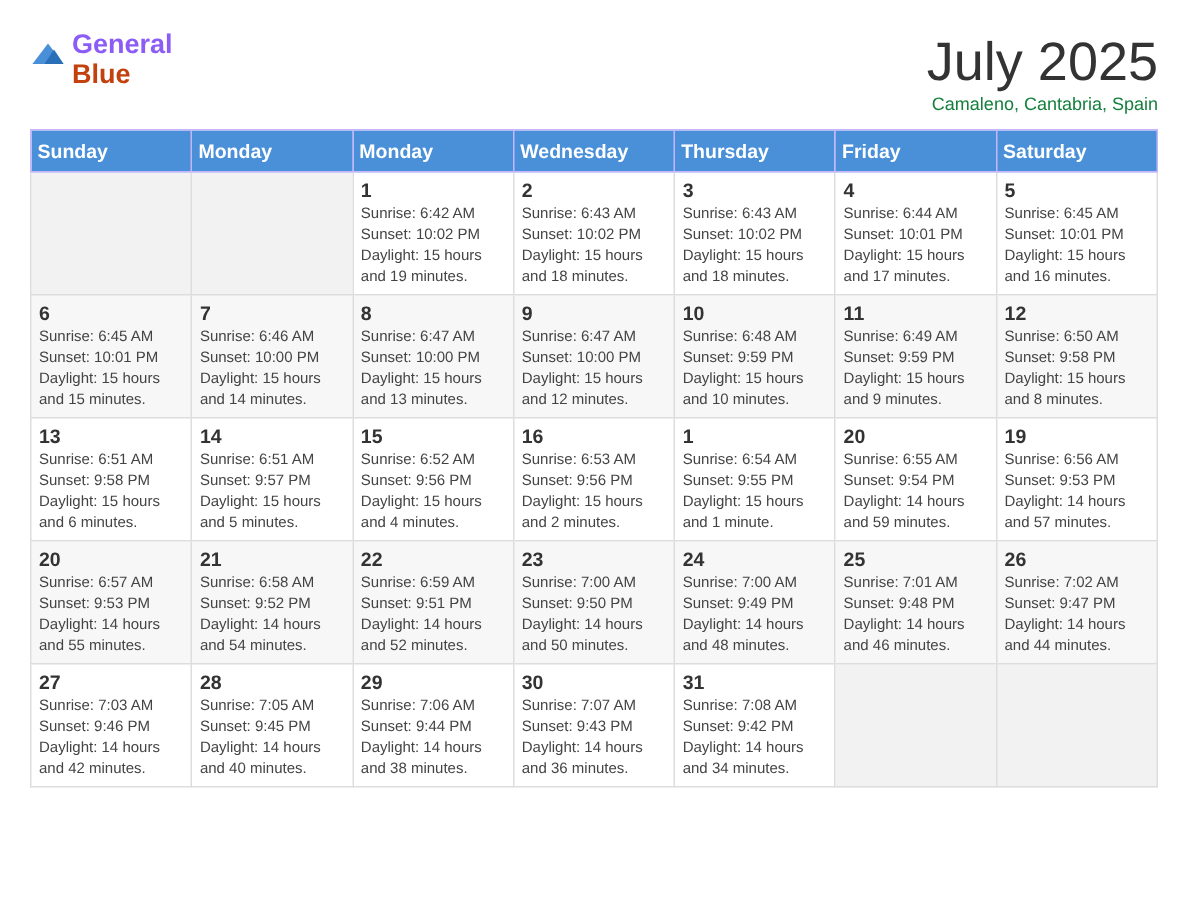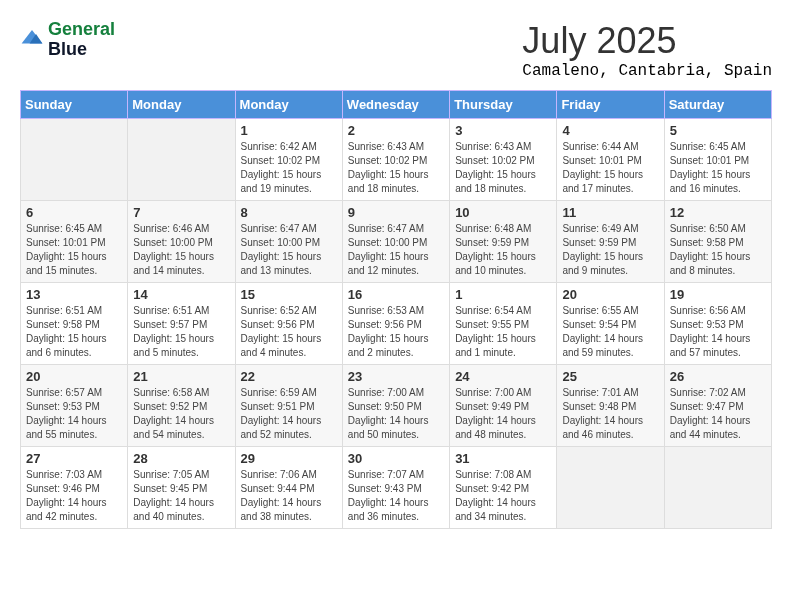--- a/index.html
+++ b/index.html
@@ -19,31 +19,30 @@
     .logo {
       display: flex;
       align-items: center;
       gap: 4px;
     }
     .logo-icon {
       width: 24px;
       height: 24px;
     }
     .title-block {
-      text-align: left;
+      text-align: right;
     }
     .month-title {
       font-size: 36px;
       color: #333;
       font-weight: normal;
     }
     .location-title {
-      font-size: 16px;
-      color: #000000;
-      font-family: Liberation Mono, monospace;
+      font-size: 12px;
+      color: #15803d;
     }
     .calendar {
       width: 100%;
       border-collapse: collapse;
       border: 1px solid #ccc;
     }
     .calendar th {
       background-color: #4a90d9;
       color: #fff;
       font-size: 13px;
@@ -92,22 +91,22 @@
 
 <div class="header">
   <div class="logo">
     <div>
       <svg class="logo-icon" viewBox="0 0 30 30">
         <polygon points="15,5 28,22 2,22" fill="#4a90d9"></polygon>
         <polygon points="20,10 28,22 12,22" fill="#2a70b9"></polygon>
       </svg>
     </div>
     <div>
-      <div style="font-size:18px;font-weight:bold;color:#15803d;line-height:1.1">General</div>
-      <div style="font-size:18px;font-weight:bold;color:#0f172a;line-height:1.1">Blue</div>
+      <div style="font-size:18px;font-weight:bold;color:#8b5cf6;line-height:1.1">General</div>
+      <div style="font-size:18px;font-weight:bold;color:#c2410c;line-height:1.1">Blue</div>
     </div>
   </div>
   <div class="title-block">
     <div class="month-title">July 2025</div>
     <div class="location-title">Camaleno, Cantabria, Spain</div>
   </div>
 </div>
 
 <table class="calendar">
   <thead>

